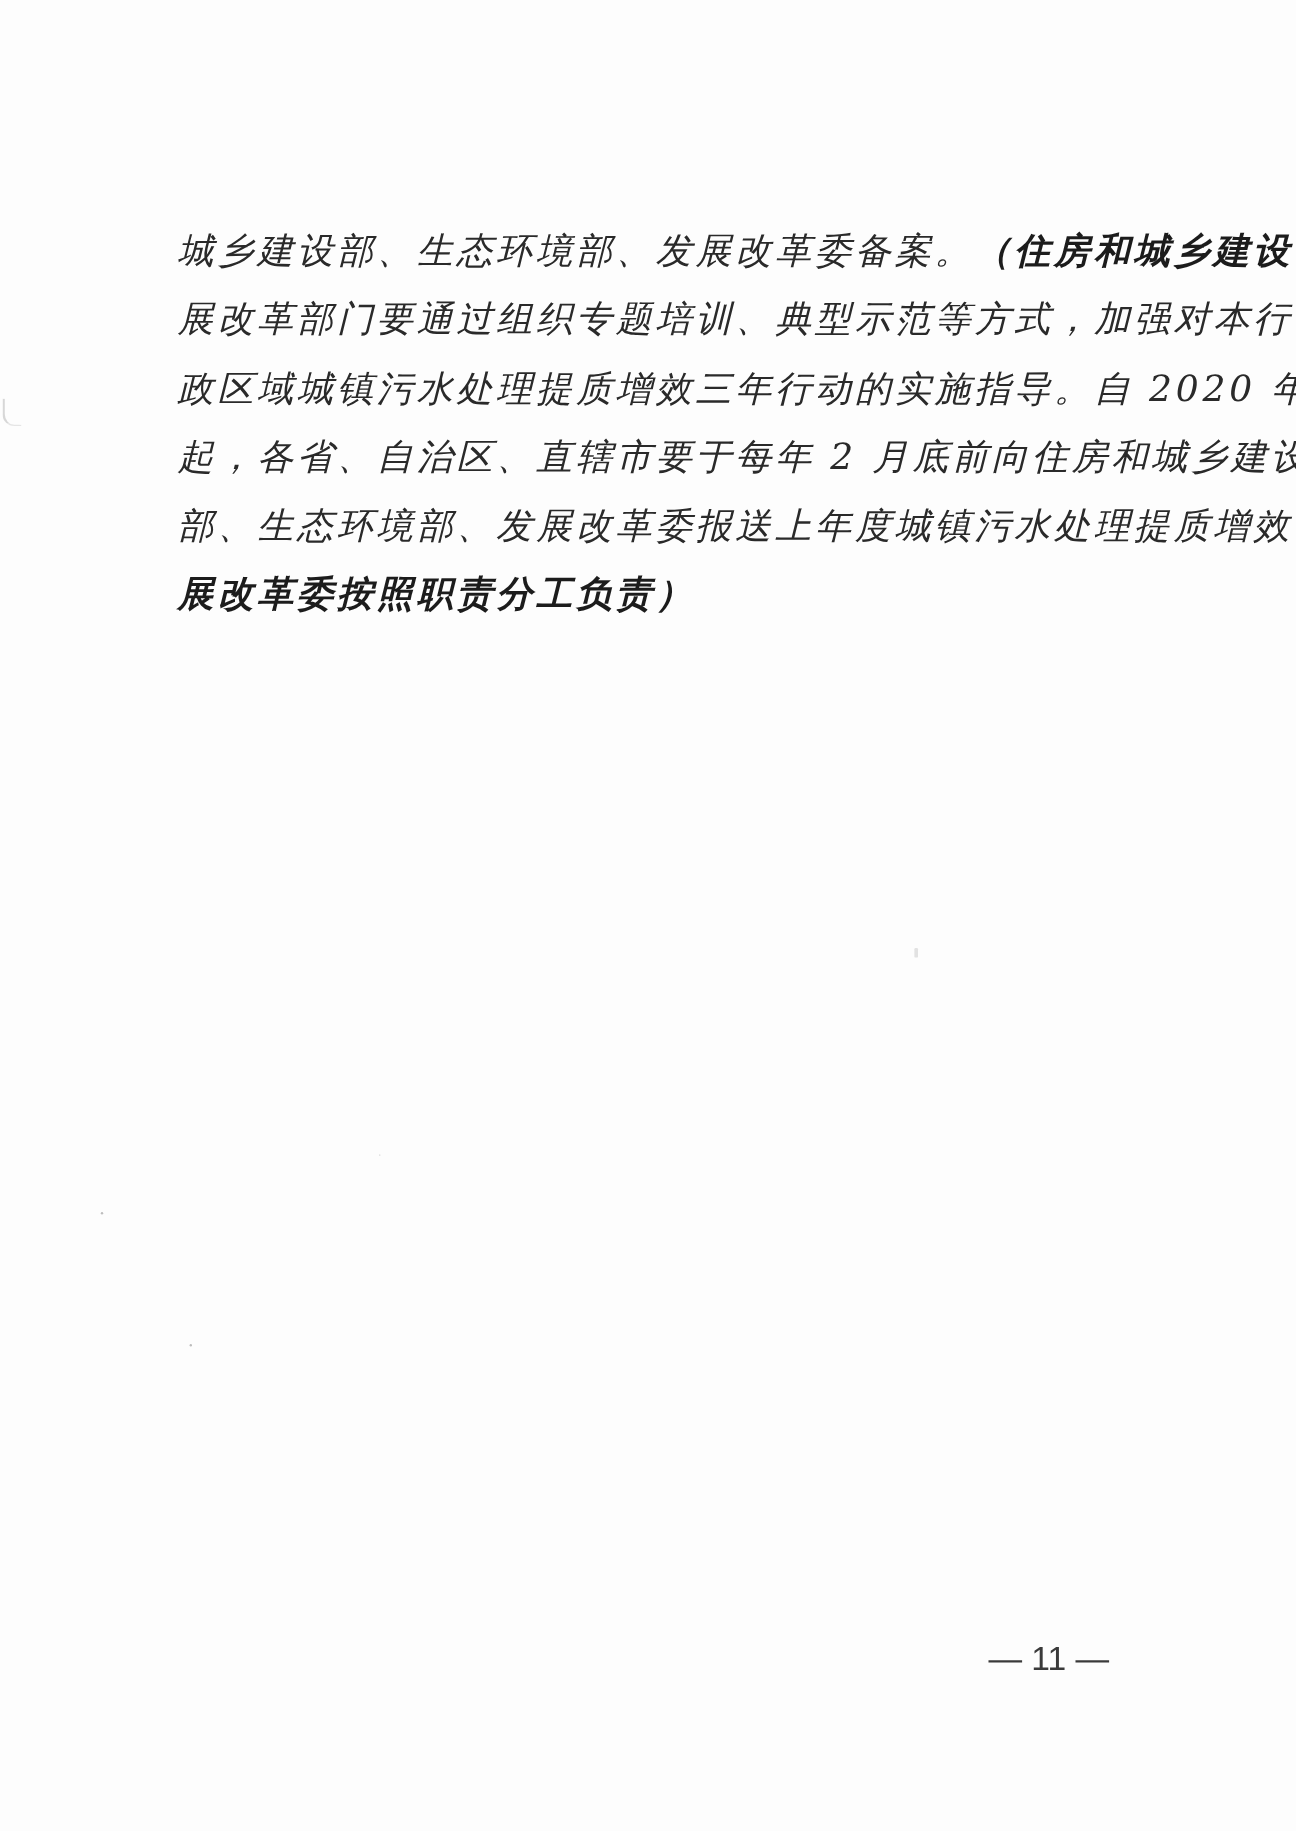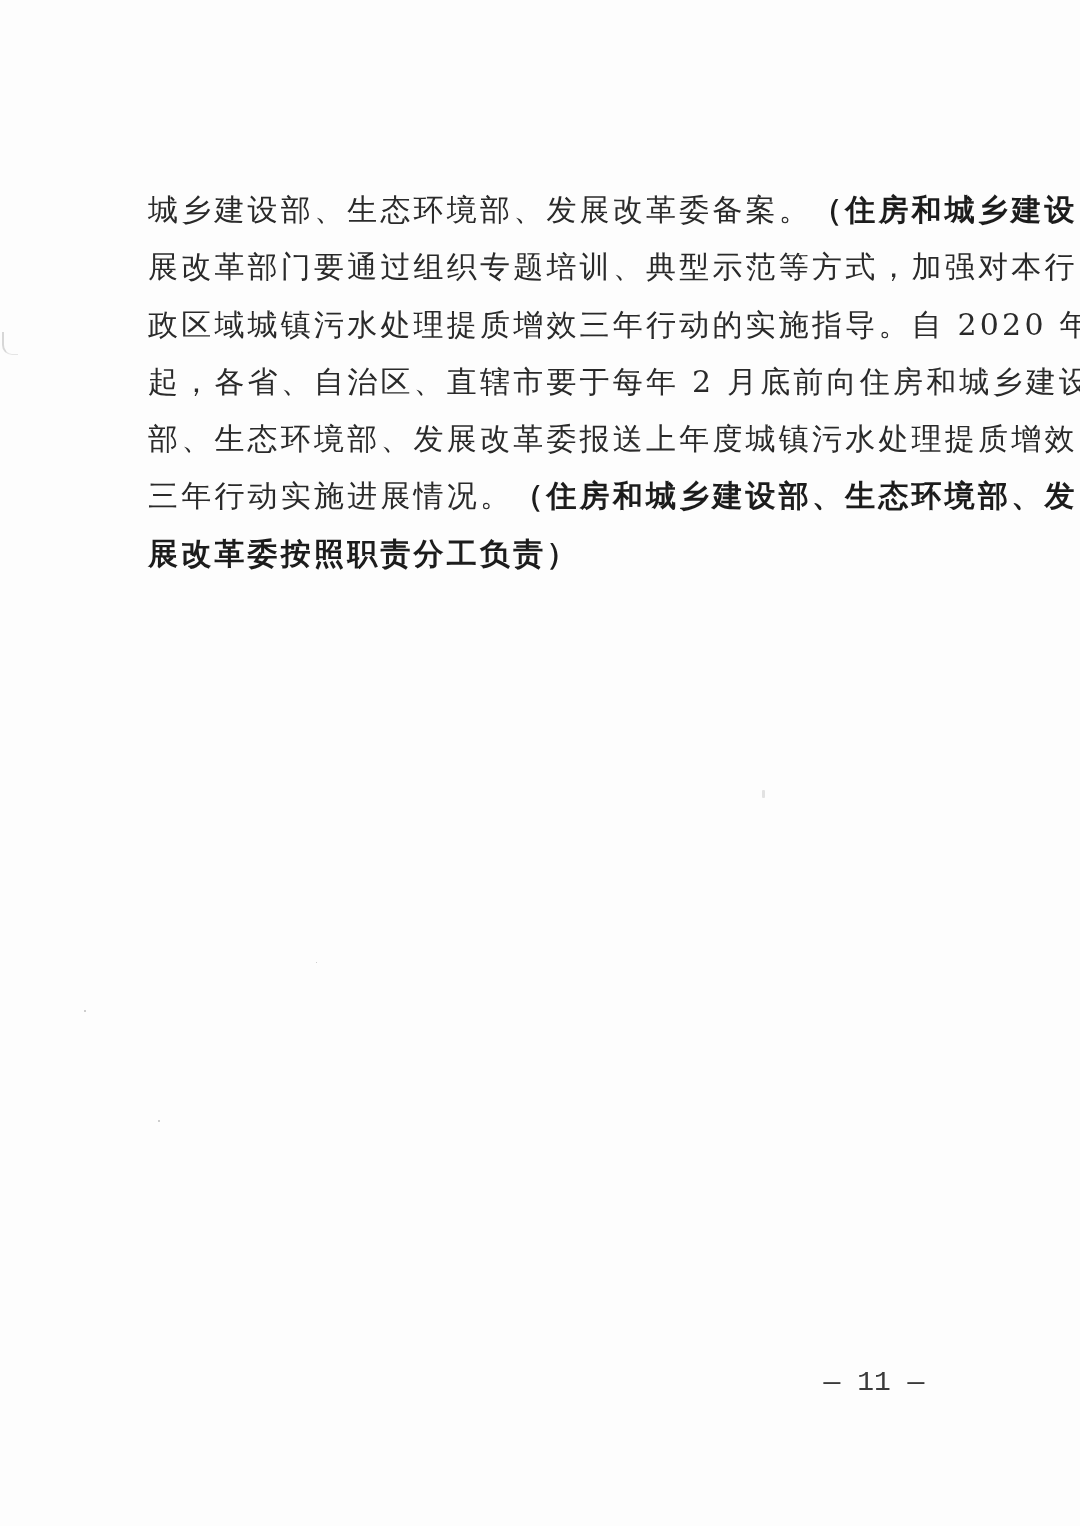--- a/index.html
+++ b/index.html
@@ -29,34 +29,35 @@
       font-size: 30px;
       color: #2a2a2a;
     }
     .line {
       height: 57.3px;
       line-height: 57.3px;
       white-space: nowrap;
       letter-spacing: 3.2px;
       text-align: justify;
       text-align-last: justify;
+      font-style: italic;
     }
     .line.last {
       text-align-last: left;
     }
     .bold {
       font-weight: bold;
       color: #1c1c1c;
     }
     .page-number {
       position: absolute;
       left: 818px;
       top: 1367px;
       width: 112px;
-      font-family: Liberation Mono, monospace;
+      font-family: Liberation Sans, sans-serif;
       font-size: 28px;
       color: #3a3a3a;
       text-align: center;
       white-space: nowrap;
     }
     .scan-mark {
       position: absolute;
       left: 2px;
       top: 332px;
       width: 14px;
@@ -93,22 +94,19 @@
     </div>
     <div class="line">
       <span>政区域城镇污水处理提质增效三年行动的实施指导。自 2020 年</span>
     </div>
     <div class="line">
       <span>起，各省、自治区、直辖市要于每年 2 月底前向住房和城乡建设</span>
     </div>
     <div class="line">
       <span>部、生态环境部、发展改革委报送上年度城镇污水处理提质增效</span>
     </div>
-    <div class="line">
-      <span>三年行动实施进展情况。</span><span class="bold">（住房和城乡建设部、生态环境部、发</span>
-    </div>
     <div class="line last">
       <span class="bold">展改革委按照职责分工负责）</span>
     </div>
   </div>
 
   <div class="page-number">— 11 —</div>
 </div>
 
 </body></html>

